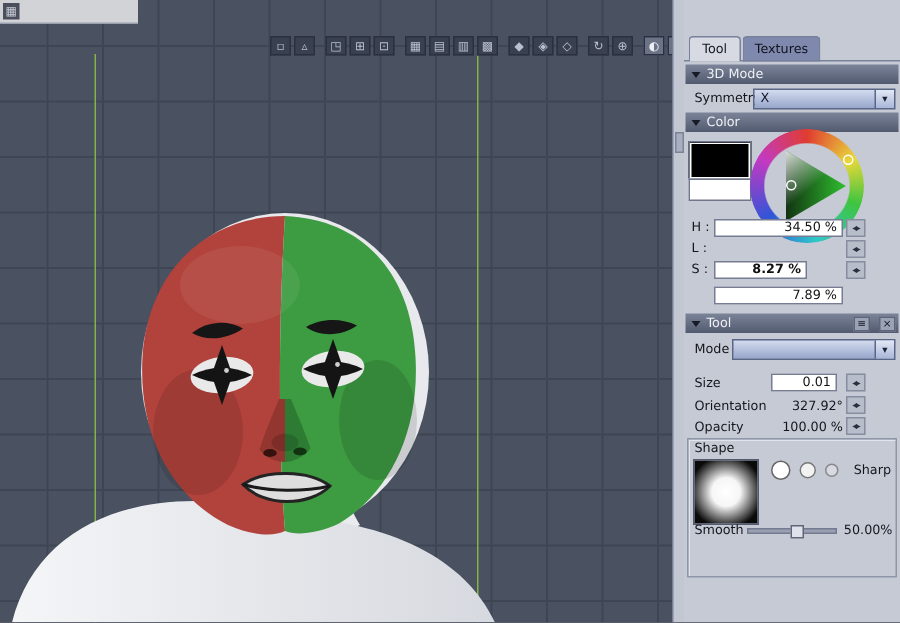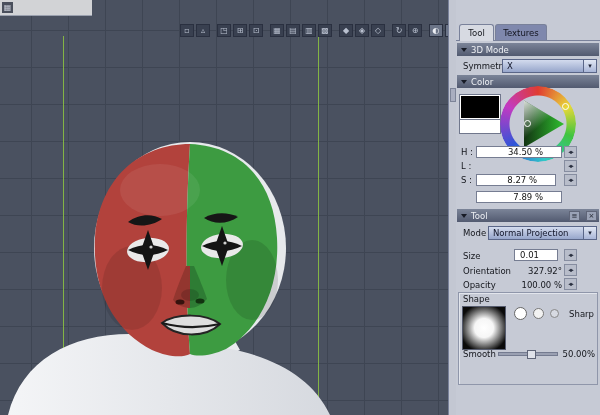--- a/index.html
+++ b/index.html
@@ -44,21 +44,21 @@
   .lbl{position:absolute;font-size:8.5px;color:#14161c;white-space:nowrap;}
   .dd{position:absolute;height:14px;background:linear-gradient(#d3dbee,#97a6cb);
     border:1px solid #5a6688;box-sizing:border-box;display:flex;align-items:center;
     font-size:8.5px;color:#101428;padding-left:4px;}
   .dd .dd-arrow{position:absolute;right:0;top:0;bottom:0;width:12px;border-left:1px solid #5a6688;
     background:linear-gradient(#e2e8f4,#a9b6d8);display:flex;align-items:center;justify-content:center;
     font-size:7px;color:#1c2236;}
   .dd .dd-label{flex:1;overflow:hidden;white-space:nowrap;}
 
   .numbox{position:absolute;height:12px;background:#fff;border:1px solid #767d92;box-sizing:border-box;
-    font-size:8.5px;text-align:right;padding-right:18px;line-height:10px;color:#111;}
+    font-size:8.5px;text-align:right;padding-right:3px;line-height:10px;color:#111;}
   .stepper{position:absolute;width:13px;height:12px;font-size:6.5px;line-height:11px;text-align:center;
     color:#2a3040;background:#b8bdca;border:1px solid #868da0;box-sizing:border-box;letter-spacing:-1px;}
   .flatval{position:absolute;font-size:8.5px;color:#14161c;text-align:right;}
 
   
   .swatch-black{position:absolute;left:3px;top:94px;width:40px;height:24px;background:#000;
     border:1px solid #70778c;box-shadow:inset 0 0 0 1px #fff;}
   .swatch-white{position:absolute;left:3px;top:119px;width:40px;height:13px;background:#fff;border:1px solid #70778c;}
   .wheel{position:absolute;left:44px;top:86px;width:76px;height:76px;}
   .ring{position:absolute;left:0;top:0;width:76px;height:76px;border-radius:50%;
@@ -228,34 +228,33 @@
 
     <span class="lbl" style="left:5px;top:147px;">H :</span>
     <div class="numbox" style="left:20px;top:146px;width:86px;">34.50 %</div>
     <span class="stepper" style="left:108px;top:146px;">◂▸</span>
 
     <span class="lbl" style="left:5px;top:161px;">L :</span>
     <div class="numbox" style="left:20px;top:160px;width:86px;margin-top:31px;">7.89 %</div>
     <span class="stepper" style="left:108px;top:160px;">◂▸</span>
 
     <span class="lbl" style="left:5px;top:175px;">S :</span>
-    <div class="numbox" style="left:20px;top:174px;width:80px;">8.27 %</div>
+    <div class="numbox" style="left:20px;top:174px;width:62px;font-weight:bold;">8.27 %</div>
     <span class="stepper" style="left:108px;top:174px;">◂▸</span>
 
     <div class="sec-hdr" style="top:209px;">
       <span class="tri"></span>
       <span>Tool</span>
       <span class="hdr-spacer"></span>
       <span class="mini-btn">≡</span>
       <span class="mini-btn">×</span>
     </div>
 
     <span class="lbl" style="left:7px;top:228px;">Mode</span>
     <div class="dd" style="left:32px;right:3px;top:226px;">
-      <span class="dd-label">Normal Projection</span>
       <span class="dd-arrow">▾</span>
     </div>
 
     <span class="lbl" style="left:7px;top:251px;">Size</span>
     <div class="numbox" style="left:58px;top:249px;width:44px;">0.01</div>
     <span class="stepper" style="left:108px;top:249px;">◂▸</span>
 
     <span class="lbl" style="left:7px;top:266px;">Orientation</span>
     <span class="flatval" style="right:38px;top:266px;">327.92°</span>
     <span class="stepper" style="left:108px;top:264px;">◂▸</span>

